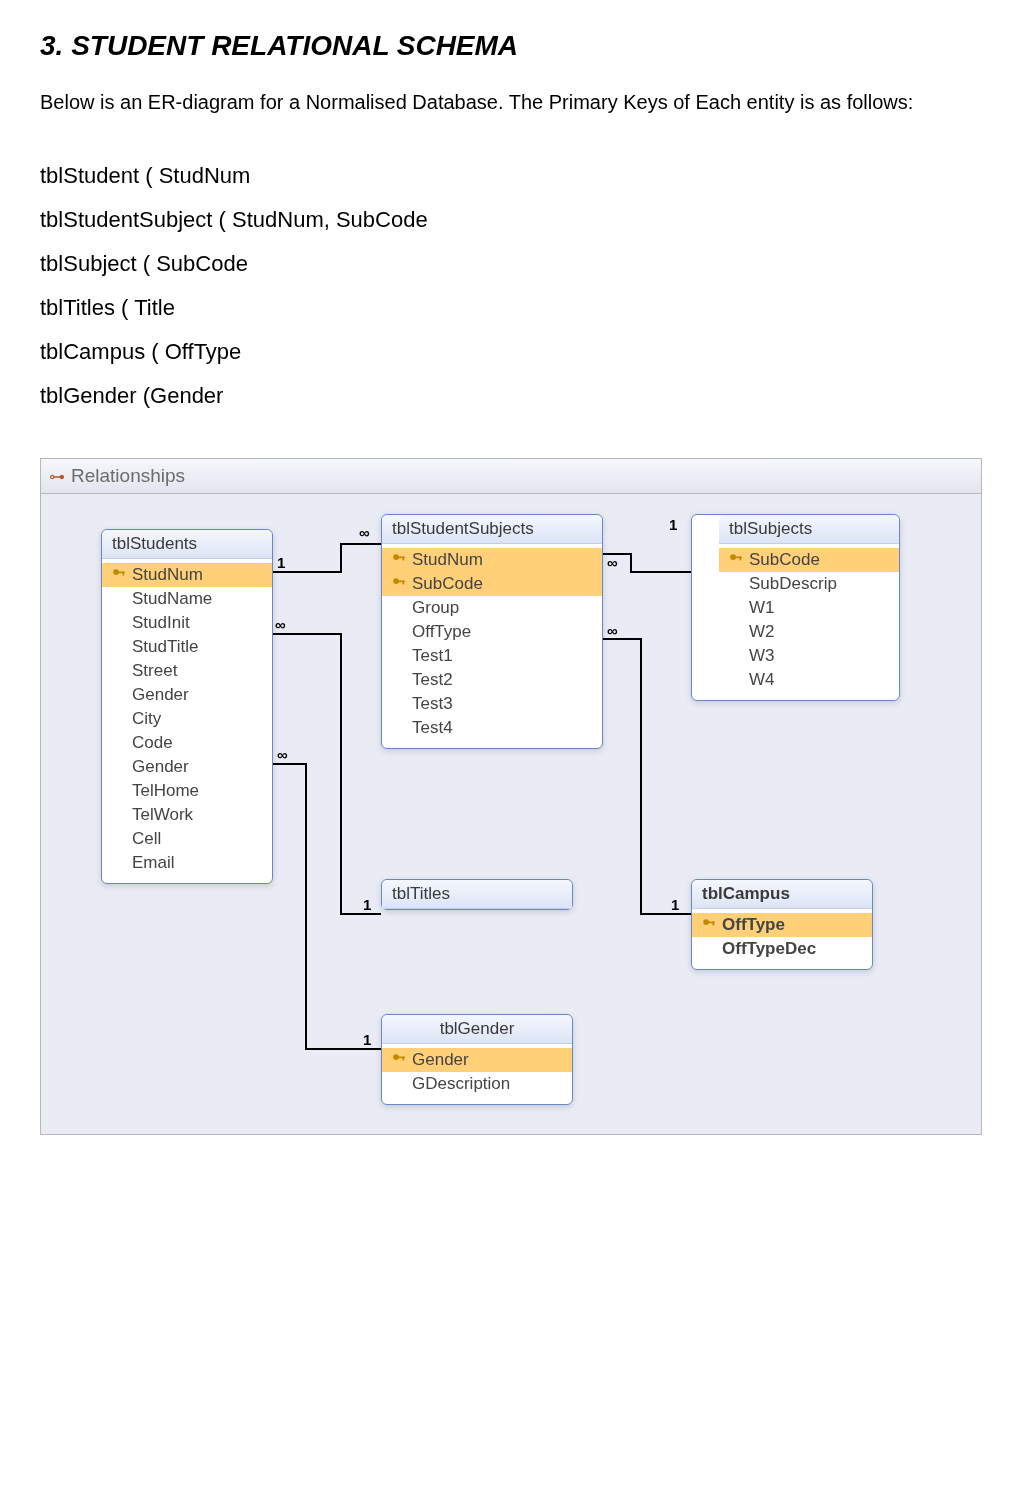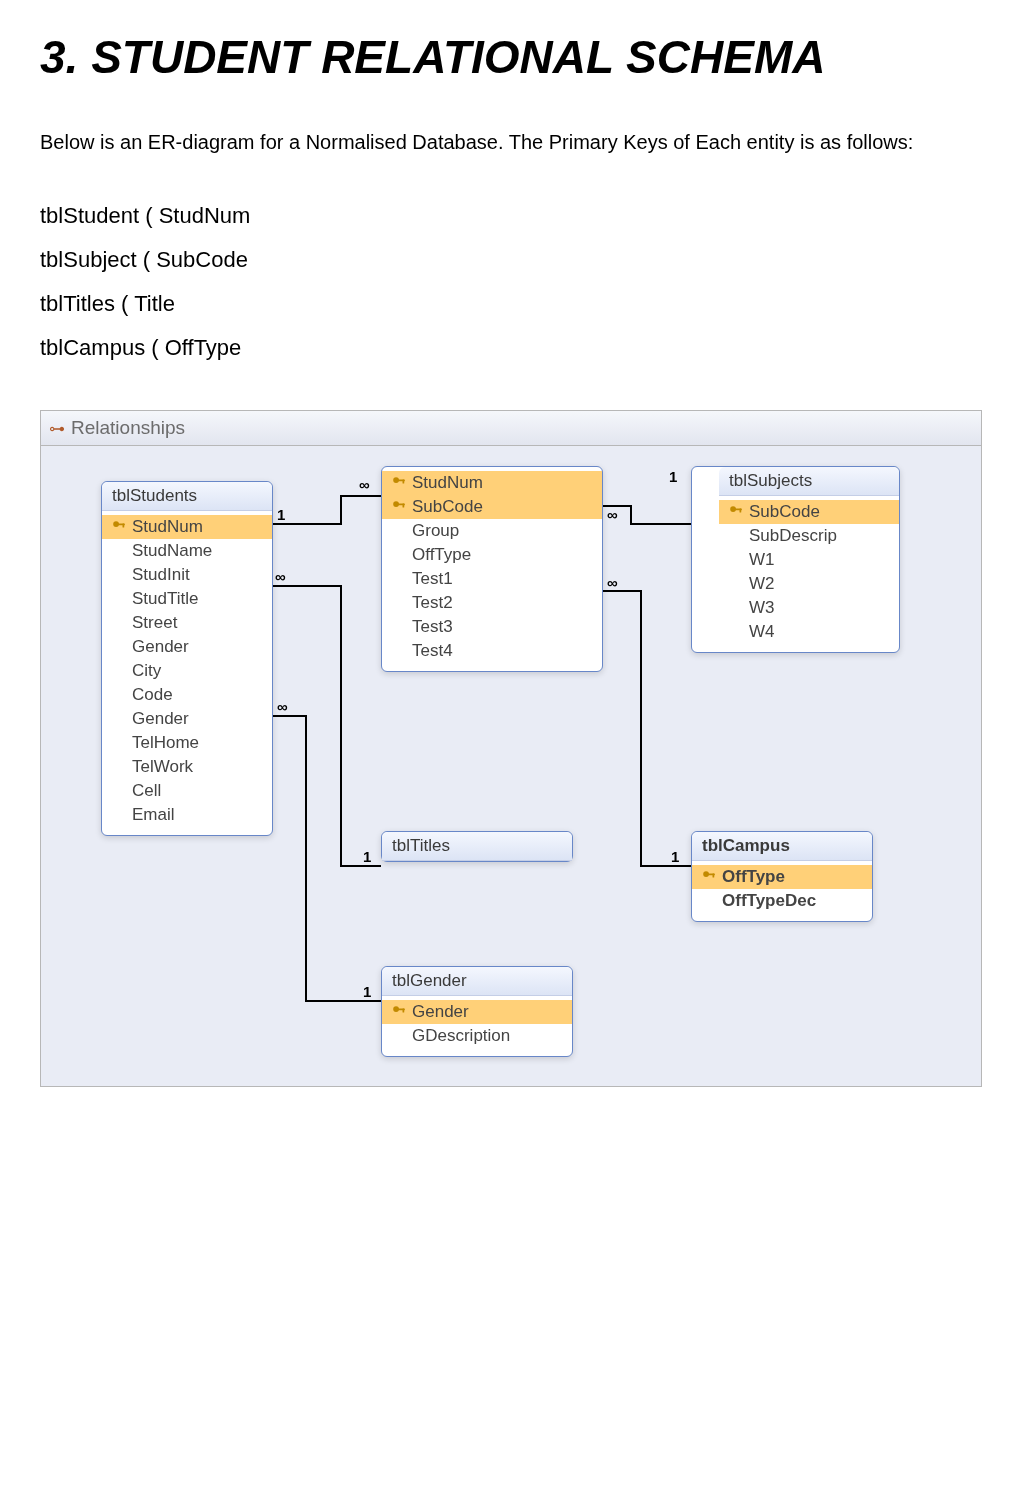--- a/index.html
+++ b/index.html
@@ -8,24 +8,24 @@
     background: #fff;
     font-family: Arial, Helvetica, sans-serif;
     color: #000;
   }
   .page {
     width: 1027px;
     padding: 30px 40px 60px 40px;
     box-sizing: border-box;
   }
   h2.title {
-    font-size: 46px;
+    font-size: 28px;
     font-style: italic;
     font-weight: 700;
-    margin: 0 0 36px 0;
+    margin: 0 0 18px 0;
   }
   .intro {
     font-size: 20px;
     line-height: 2.2;
     margin: 0 0 30px 0;
   }
   .pk-list {
     font-size: 22px;
     line-height: 2;
   }
@@ -123,23 +123,25 @@
 <body>
 
 <div class="page">
 
   <h2 class="title">3. STUDENT RELATIONAL SCHEMA</h2>
 
   <p class="intro">Below is an ER-diagram for a Normalised Database. The Primary Keys of Each entity is as follows:</p>
 
   <div class="pk-list">
     <div>tblStudent ( StudNum</div>
+    <div>tblStudentSubject ( StudNum, SubCode</div>
     <div>tblSubject ( SubCode</div>
     <div>tblTitles ( Title</div>
     <div>tblCampus ( OffType</div>
+    <div>tblGender (Gender</div>
   </div>
 
   <div class="window">
     <div class="titlebar">
       <span class="rel-icon">⊶</span>
       <span>Relationships</span>
     </div>
 
     <div class="canvas">
 
@@ -232,20 +234,21 @@
               <span class="key-spacer"></span>
               <span>Cell</span>
             </div>
             <div class="field">
               <span class="key-spacer"></span>
               <span>Email</span>
             </div>
           </div>
         </div>
       <div class="entity" style="left:340px; top:20px;  width:220px;">
+          <div class="ent-header">tblStudentSubjects</div>
           <div class="fields">
             <div class="field pk">
               <span class="key-icon">
                 <svg viewBox="0 0 24 24">
                   <g fill="#c28a00">
                     <circle cx="7" cy="7" r="5"></circle>
                     <rect x="10" y="6" width="12" height="3" rx="1"></rect>
                     <rect x="18" y="6" width="3" height="7" rx="1"></rect>
                   </g>
                 </svg>
@@ -344,21 +347,21 @@
                 </svg>
               </span>
               <span>OffType</span>
             </div>
             <div class="field">
               <span class="key-spacer"></span>
               <span>OffTypeDec</span>
             </div>
           </div>
         </div>
-      <div class="entity" style="left:340px; top:520px; width:190px;">
+      <div class="entity" style="left:340px; top:520px; width:190px;text-align:center;">
           <div class="ent-header">tblGender</div>
           <div class="fields">
             <div class="field pk">
               <span class="key-icon">
                 <svg viewBox="0 0 24 24">
                   <g fill="#c28a00">
                     <circle cx="7" cy="7" r="5"></circle>
                     <rect x="10" y="6" width="12" height="3" rx="1"></rect>
                     <rect x="18" y="6" width="3" height="7" rx="1"></rect>
                   </g>

